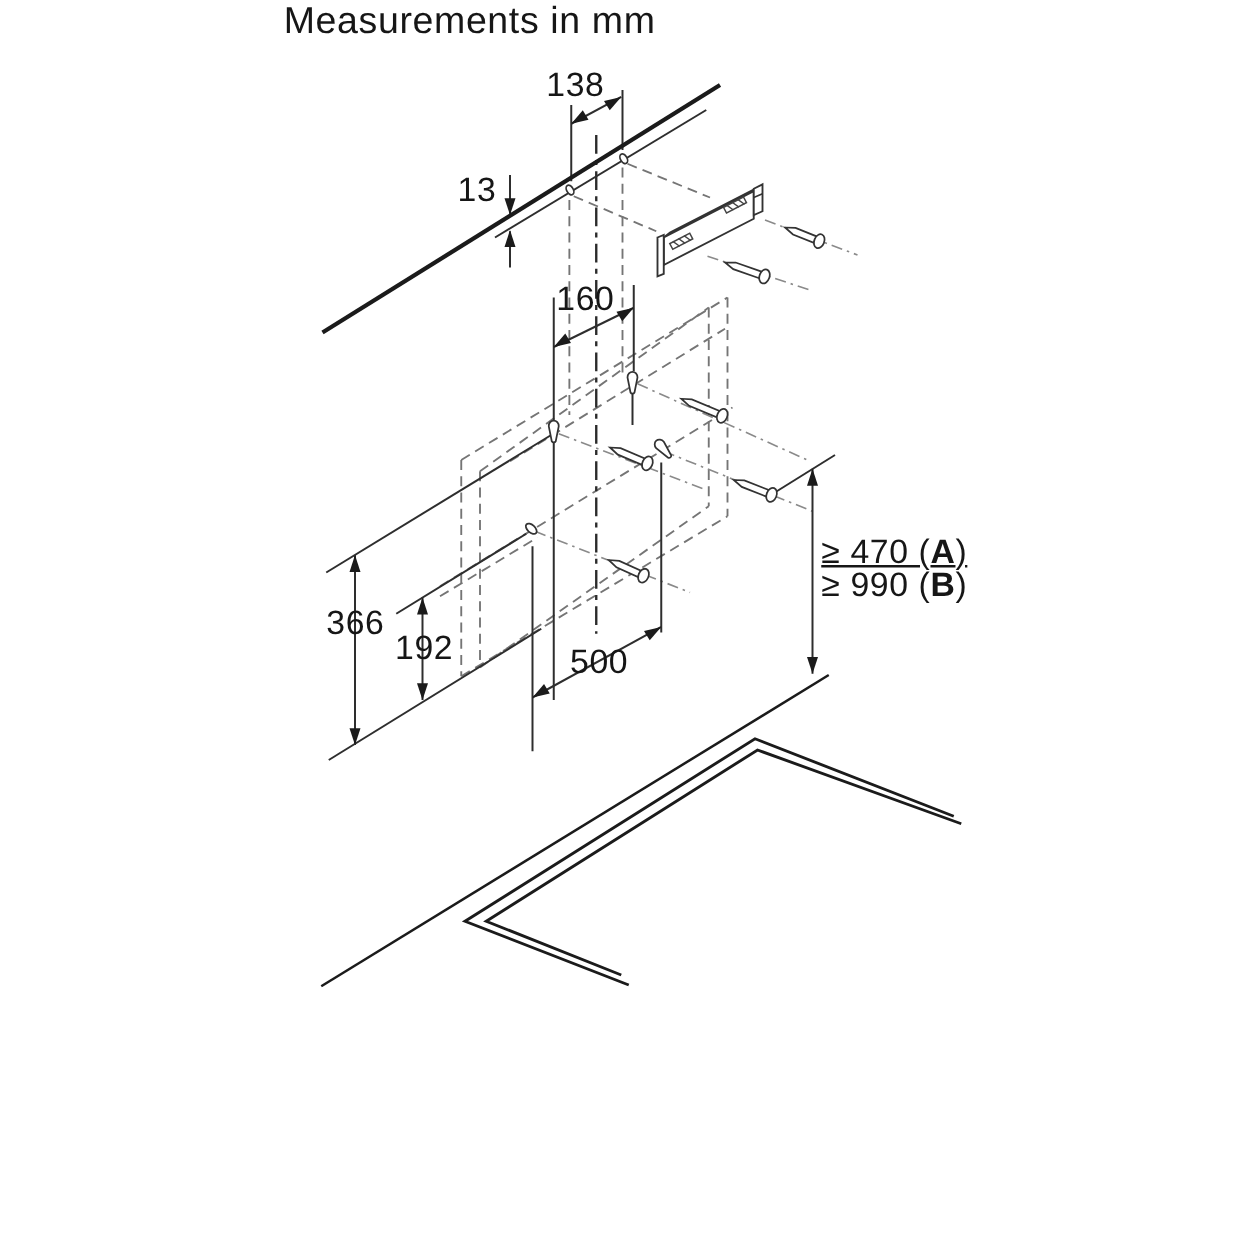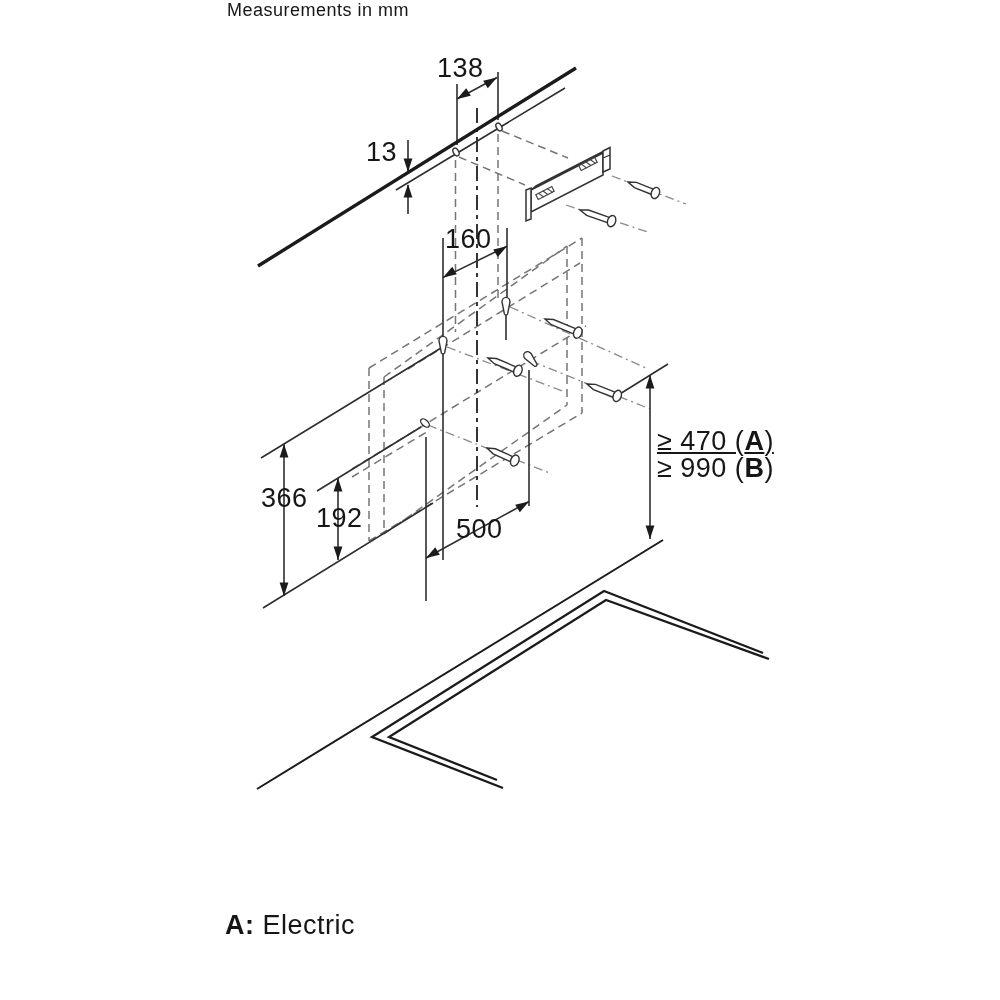--- a/index.html
+++ b/index.html
@@ -1,20 +1,20 @@
 <!DOCTYPE html>
 <html><head>
 <meta charset="utf-8">
 <style>
   html,body{margin:0;padding:0;background:#ffffff;}
   #page{position:relative;width:1000px;height:1000px;background:#fff;overflow:hidden;
         font-family:"Liberation Sans", sans-serif;color:#111;}
   #diagram{position:absolute;left:0;top:0;}
   .lbl{position:absolute;font-size:27px;color:#161616;letter-spacing:0.5px;white-space:nowrap;}
-  .title{font-size:18px;}
+  .title{font-size:30px;}
   .legend{font-size:27px;}
   .legend .b{font-weight:bold;}
   .legend .t{margin-left:8px;}
   .clr .b{font-weight:bold;}
 </style>
 </head>
 <body>
 <div id="page">
 
   <div class="lbl title" style="left:227px;top:0px;">Measurements in mm</div>
@@ -159,14 +159,13 @@
   <div class="lbl" style="left:437px;top:53px;">138</div>
   <div class="lbl" style="left:366px;top:137px;">13</div>
   <div class="lbl" style="left:445px;top:224px;">160</div>
   <div class="lbl" style="left:261px;top:483px;">366</div>
   <div class="lbl" style="left:316px;top:503px;">192</div>
   <div class="lbl" style="left:456px;top:514px;">500</div>
 
   <div class="lbl clr" style="left:657px;top:426px;text-decoration:underline;"><span>≥ 470 (</span><span class="b">A</span><span>)</span></div>
   <div class="lbl clr" style="left:657px;top:453px;"><span>≥ 990 (</span><span class="b">B</span><span>)</span></div>
 
-  <div class="lbl legend" style="left:225px;top:910px;"><span class="b">A:</span><span class="t">Electric</span></div>
 </div>
 
 </body></html>

